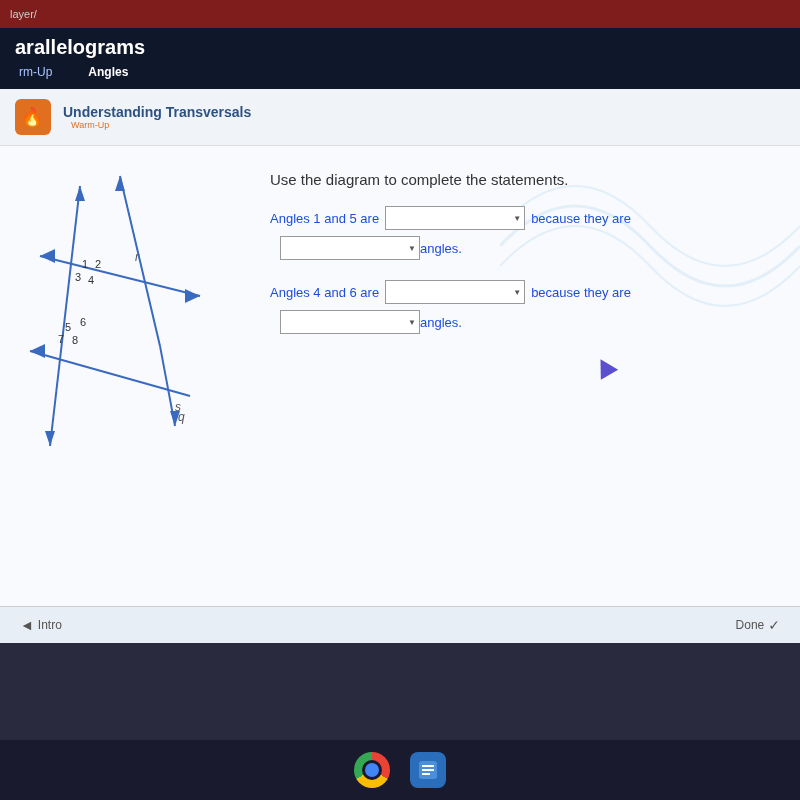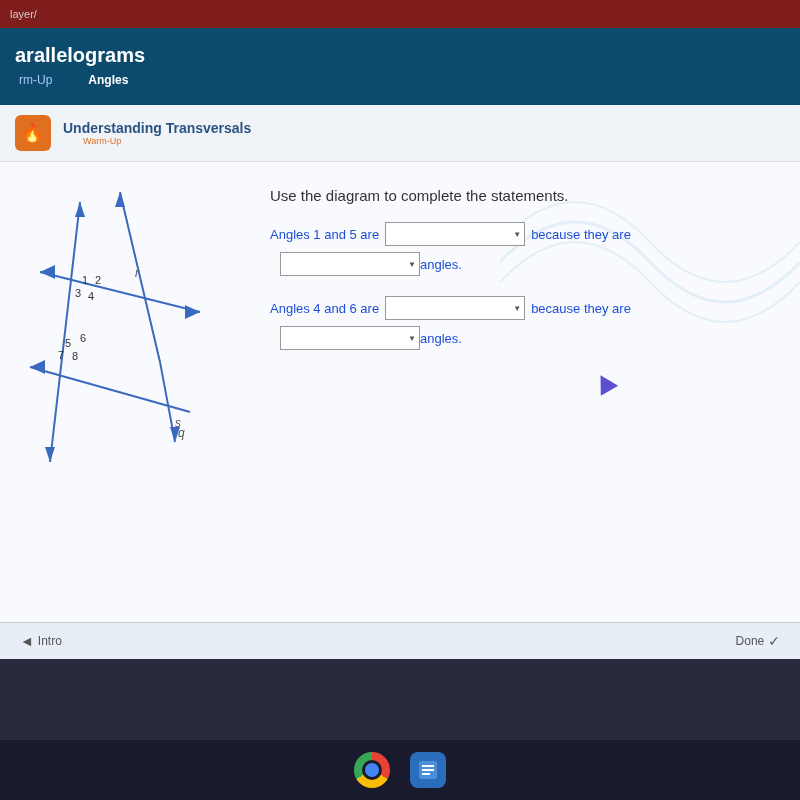--- a/index.html
+++ b/index.html
@@ -27,22 +27,22 @@
       background: #7f1d1d;
       display: flex;
       align-items: center;
       padding: 0 10px;
       font-size: 11px;
       color: #ccc;
     }
 
     
     .app-header {
-      background: #0c4a6e;
-      padding: 16px 15px;
+      background: #0f172a;
+      padding: 8px 15px;
       color: white;
     }
 
     .app-title {
       font-size: 20px;
       font-weight: bold;
       color: white;
     }
 
     .nav-tabs {
@@ -95,21 +95,21 @@
 
     .activity-title {
       font-size: 14px;
       font-weight: bold;
       color: #2c5282;
     }
 
     .warmup-label {
       font-size: 9px;
       color: #e07020;
-      margin-left: 20px;
+      margin-left: 8px;
     }
 
     
     .main-content {
       display: flex;
       padding: 20px;
       gap: 30px;
       background: #f8fafd;
       min-height: 460px;
       position: relative;

